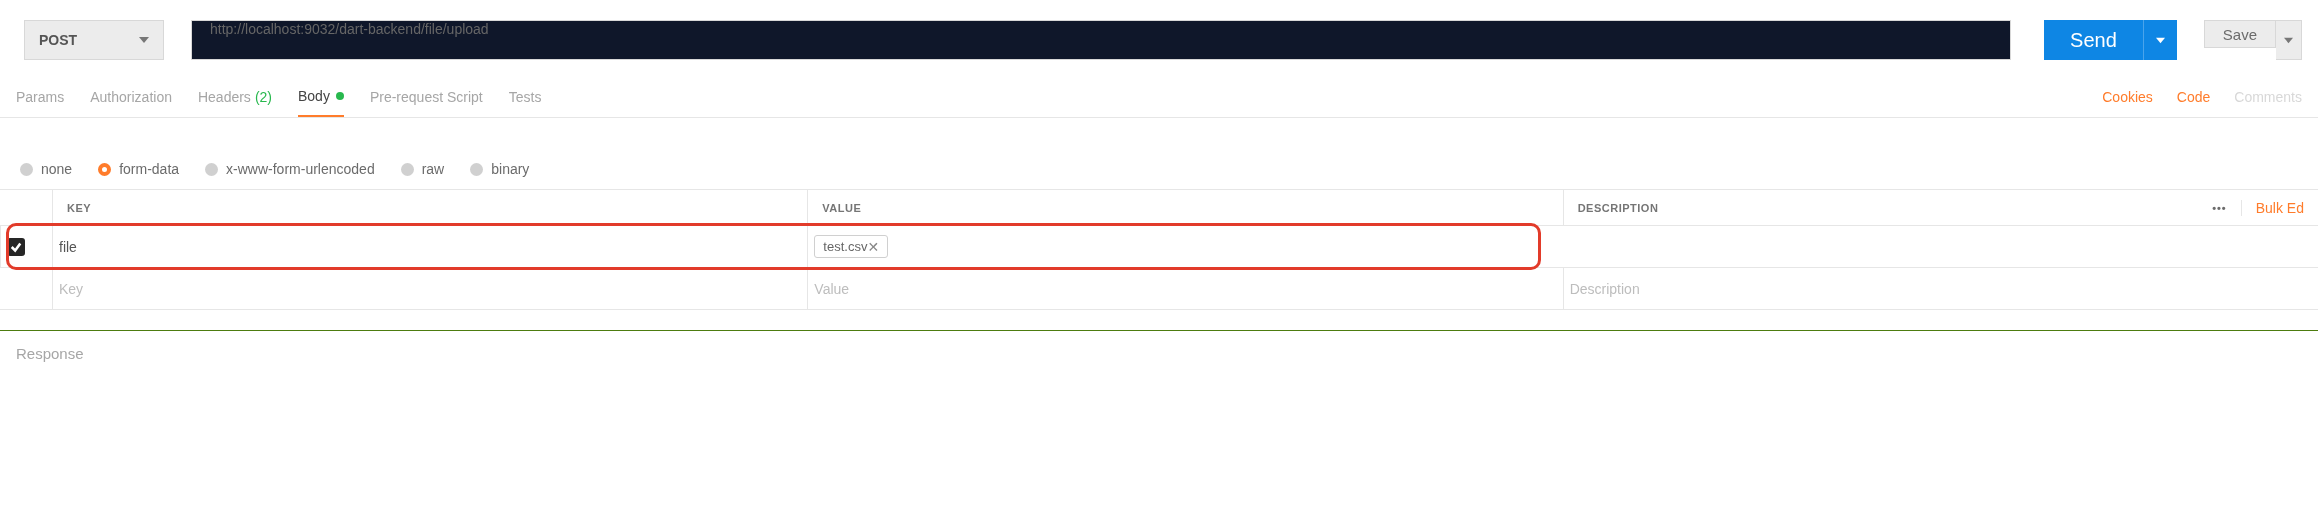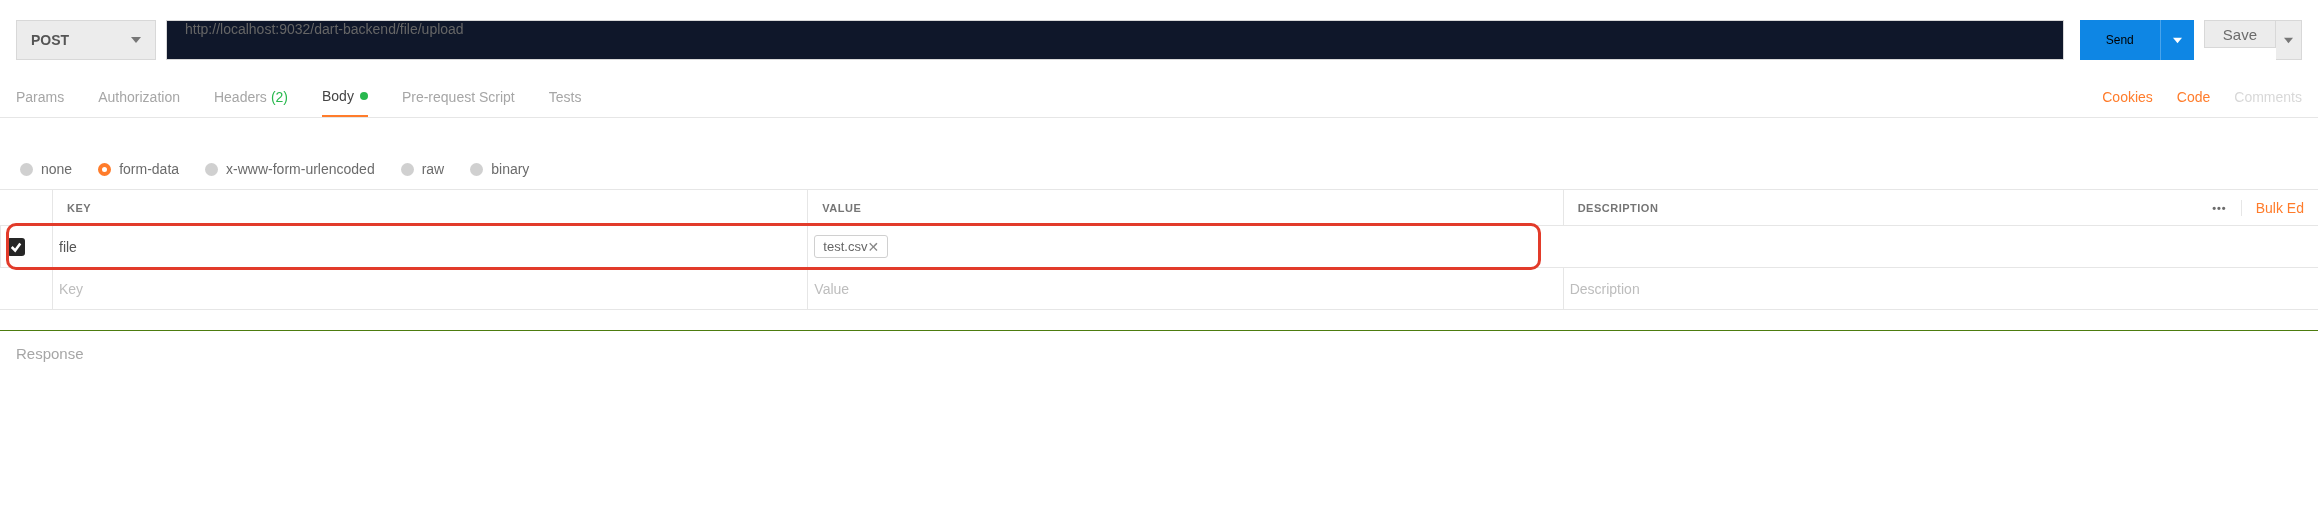--- a/index.html
+++ b/index.html
@@ -4,23 +4,24 @@
   <style>
     * { box-sizing: border-box; margin: 0; padding: 0; }
     body {
       font-family: -apple-system, BlinkMacSystemFont, "Segoe UI", Helvetica, Arial, sans-serif;
       font-size: 14px;
       color: #333;
       background: #fff;
     }
     .request-bar {
       display: flex;
-      gap: 10px;
+      gap: 27px;
       padding: 20px 16px 16px 16px;
       align-items: stretch;
+      margin-left: 8px;
     }
     .method-select {
       background: #ececec;
       border: 1px solid #d8d8d8;
       height: 40px;
       display: flex;
       align-items: center;
       padding: 0 14px;
       min-width: 140px;
       color: #555;
@@ -35,25 +36,25 @@
       border: 1px solid #d8d8d8;
       height: 40px;
       display: flex;
       align-items: flex-start;
       padding: 0 18px;
       color: #666;
     }
     .send-group { display: flex; margin-left: 6px; }
     .send-btn {
       background: #0e86e4;
-      color: #000000;
+      color: #ffffff;
       border: none;
       height: 40px;
       padding: 0 26px;
-      font-size: 12px;
+      font-size: 20px;
       font-weight: 400;
       cursor: pointer;
     }
     .send-dd {
       background: #0e86e4;
       border: none;
       border-left: 1px solid rgba(255,255,255,0.25);
       height: 40px;
       width: 34px;
       cursor: pointer;
@@ -85,21 +86,21 @@
     }
     .save-dd svg { width: 9px; height: 9px; fill: #777; }
 
     .tabs-row {
       display: flex;
       align-items: center;
       border-bottom: 1px solid #e6e6e6;
       padding: 0 16px;
       height: 42px;
     }
-    .tabs-left { display: flex; gap: 34px; align-items: center; height: 100%; }
+    .tabs-left { display: flex; gap: 26px; align-items: center; height: 100%; }
     .tab {
       color: #a6a6a6;
       cursor: pointer;
       height: 100%;
       display: flex;
       align-items: center;
     }
     .tab .count { color: #28b84e; margin-left: 4px; }
     .tab.active {
       color: #444;

